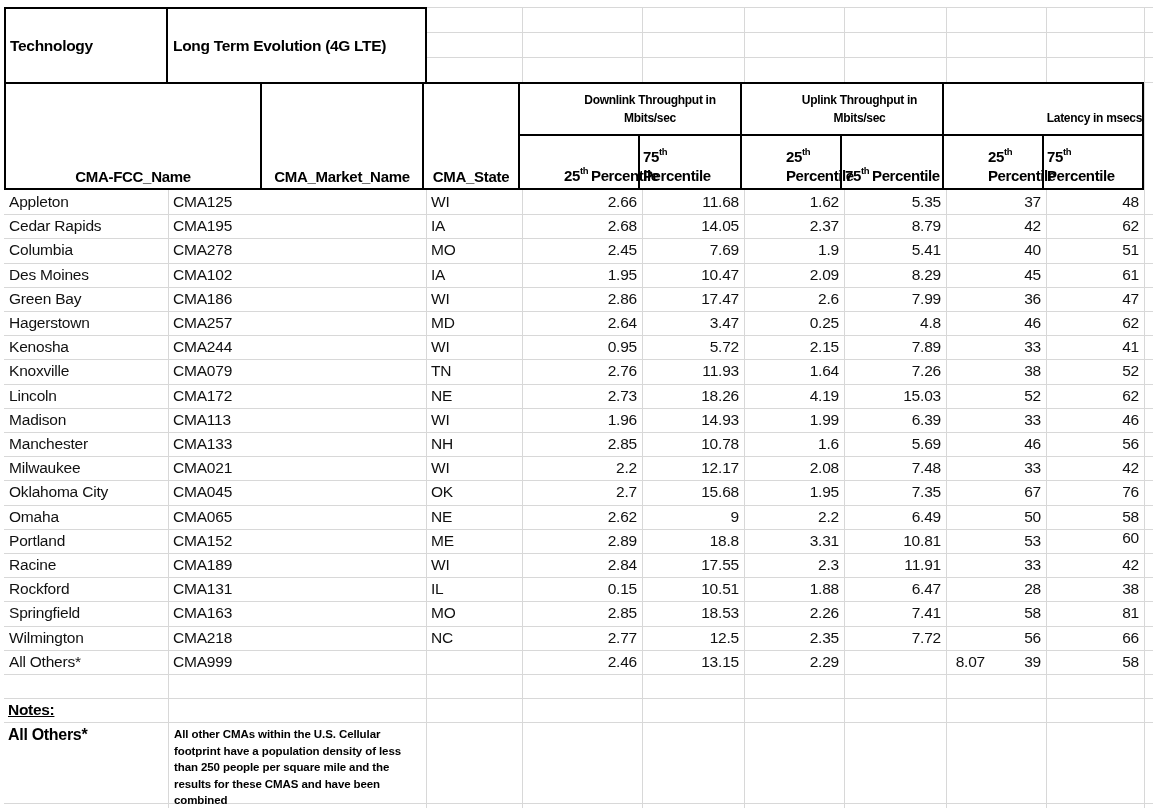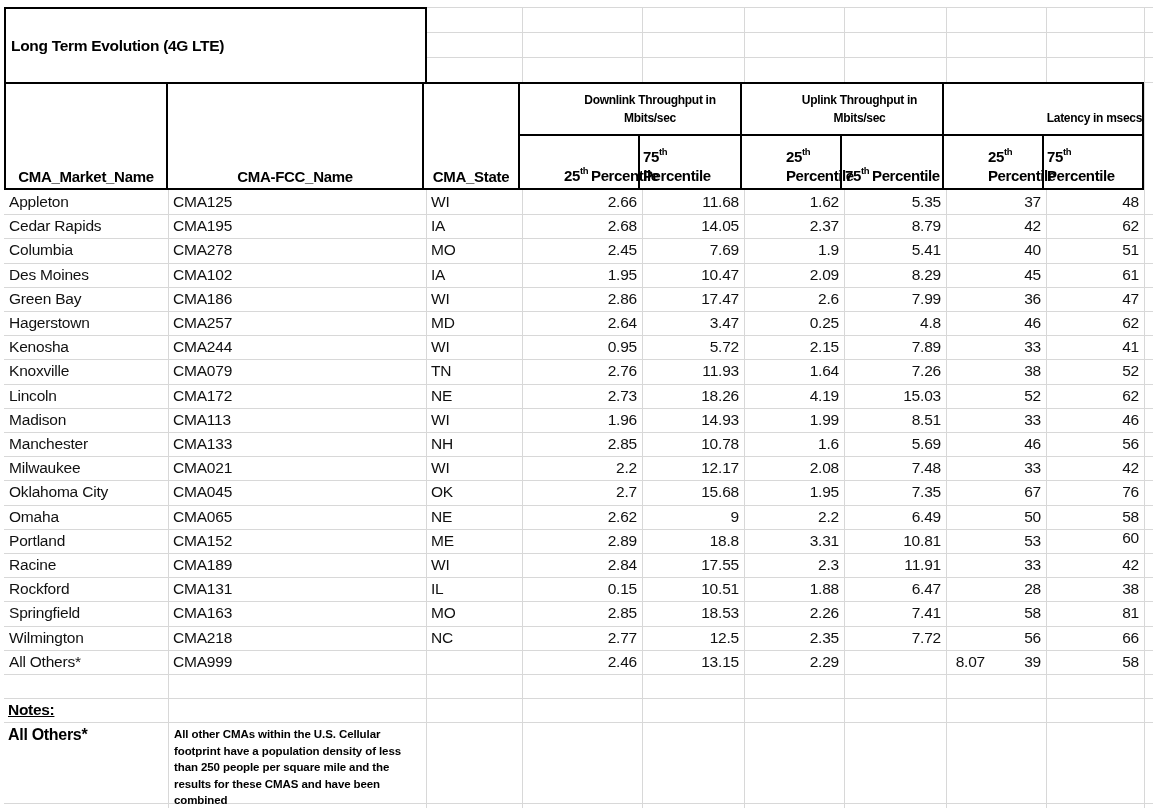--- a/index.html
+++ b/index.html
@@ -106,27 +106,28 @@
       <div class="hline" style="top: 625.6px; left: 4px; width: 1149px;"></div>
       <div class="hline" style="top: 649.8px; left: 4px; width: 1149px;"></div>
       <div class="hline" style="top: 674px; left: 4px; width: 1149px;"></div>
       <div class="hline" style="top: 698px; left: 4px; width: 1149px;"></div>
       <div class="hline" style="top: 722px; left: 4px; width: 1149px;"></div>
       <div class="hline" style="top: 803px; left: 4px; width: 1149px;"></div>
     </div>
 
   <div id="infobox">
     <div class="irow">
+      <div class="ilabel">Technology</div>
       <div class="ivalue">Long Term Evolution (4G LTE)</div>
     </div>
   </div>
 
   <div id="header">
+    <div class="hid hidB">CMA-FCC_Name</div>
     <div class="hid hidA">CMA_Market_Name</div>
-    <div class="hid hidB">CMA-FCC_Name</div>
     <div class="hid hidC">CMA_State</div>
 
     <div class="hgroup hgDL">
       <div class="gcell">
         <span class="gwrap gwDL">Downlink Throughput in Mbits/sec</span>
       </div>
       <div class="subrow">
         <div class="sub first subw120">
           <span><span>25</span><sup class="sup">th</sup><span class="plabel">Percentile</span></span>
         </div>
@@ -269,21 +270,21 @@
         <div class="cell num" style="left: 946px; width: 100px; top: 383.6px; height: 24.2px; line-height: 24.2px;">52</div>
         <div class="cell num" style="left: 1046px; width: 98px; top: 383.6px; height: 24.2px; line-height: 24.2px;">62</div>
       </div>
       <div>
         <div class="cell txt" style="left: 4px; width: 164px; top: 407.8px; height: 24.2px; line-height: 24.2px;">Madison</div>
         <div class="cell txt" style="left: 168px; width: 258px; top: 407.8px; height: 24.2px; line-height: 24.2px;">CMA113</div>
         <div class="cell txt" style="left: 426px; width: 96px; top: 407.8px; height: 24.2px; line-height: 24.2px;">WI</div>
         <div class="cell num" style="left: 522px; width: 120px; top: 407.8px; height: 24.2px; line-height: 24.2px;">1.96</div>
         <div class="cell num" style="left: 642px; width: 102px; top: 407.8px; height: 24.2px; line-height: 24.2px;">14.93</div>
         <div class="cell num" style="left: 744px; width: 100px; top: 407.8px; height: 24.2px; line-height: 24.2px;">1.99</div>
-        <div class="cell num" style="left: 844px; width: 102px; top: 407.8px; height: 24.2px; line-height: 24.2px;">8.51</div>
+        <div class="cell num" style="left: 844px; width: 102px; top: 407.8px; height: 24.2px; line-height: 24.2px;">6.39</div>
         <div class="cell num" style="left: 946px; width: 100px; top: 407.8px; height: 24.2px; line-height: 24.2px;">33</div>
         <div class="cell num" style="left: 1046px; width: 98px; top: 407.8px; height: 24.2px; line-height: 24.2px;">46</div>
       </div>
       <div>
         <div class="cell txt" style="left: 4px; width: 164px; top: 432px; height: 24.2px; line-height: 24.2px;">Manchester</div>
         <div class="cell txt" style="left: 168px; width: 258px; top: 432px; height: 24.2px; line-height: 24.2px;">CMA133</div>
         <div class="cell txt" style="left: 426px; width: 96px; top: 432px; height: 24.2px; line-height: 24.2px;">NH</div>
         <div class="cell num" style="left: 522px; width: 120px; top: 432px; height: 24.2px; line-height: 24.2px;">2.85</div>
         <div class="cell num" style="left: 642px; width: 102px; top: 432px; height: 24.2px; line-height: 24.2px;">10.78</div>
         <div class="cell num" style="left: 744px; width: 100px; top: 432px; height: 24.2px; line-height: 24.2px;">1.6</div>

